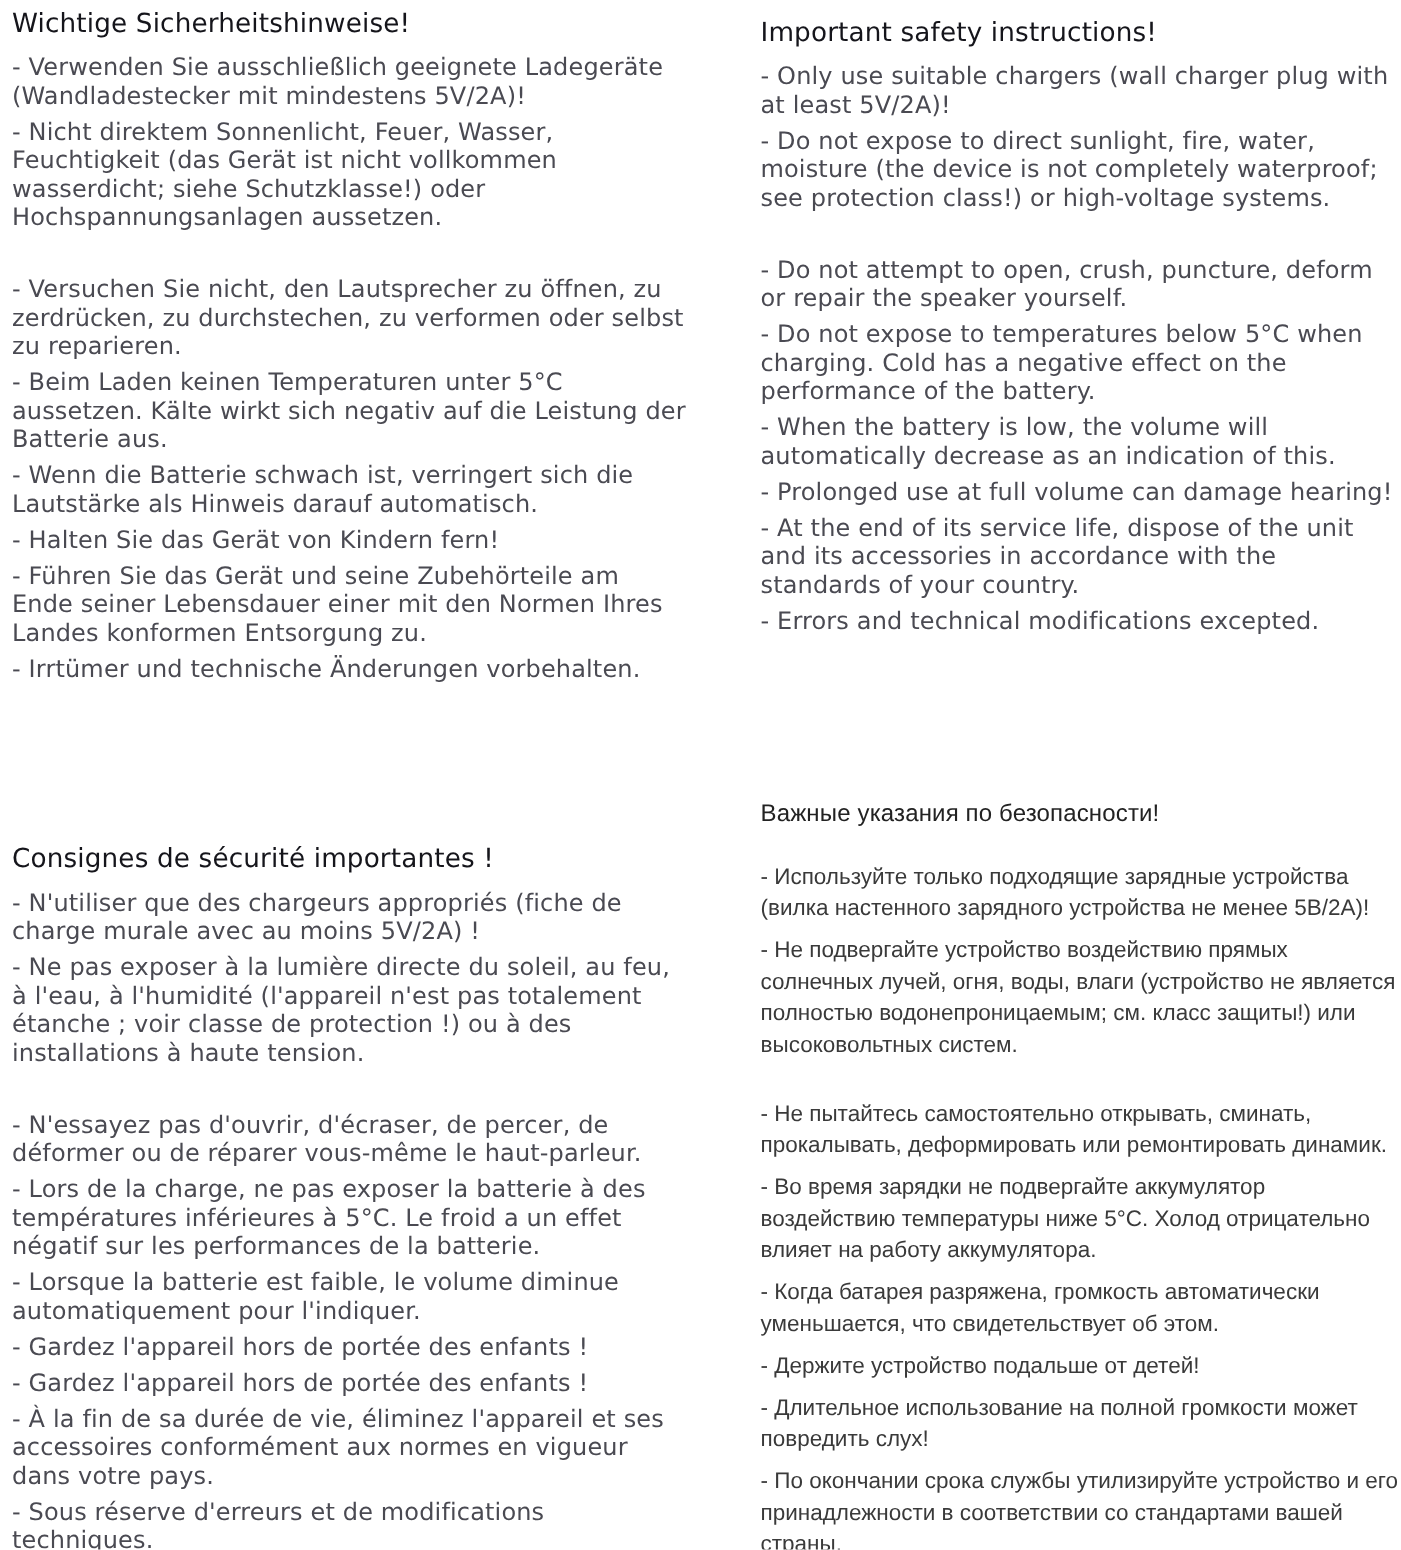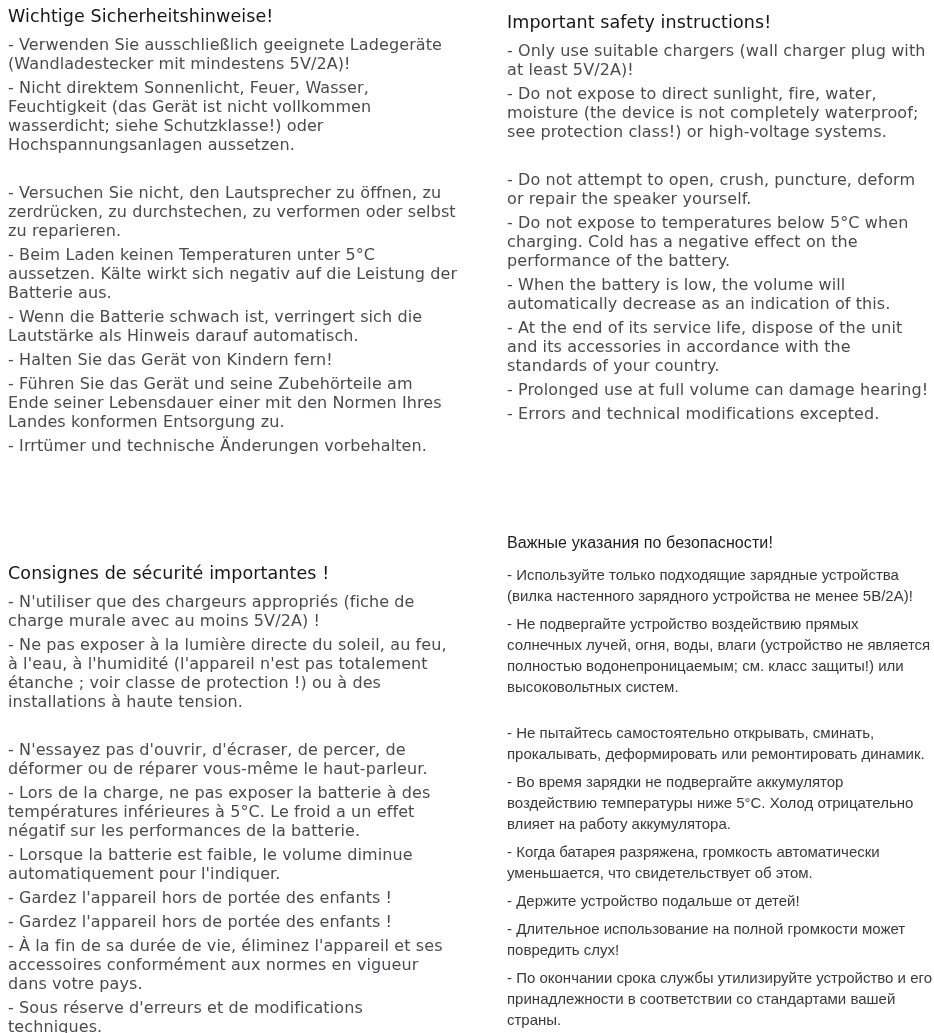--- a/index.html
+++ b/index.html
@@ -37,21 +37,21 @@
     letter-spacing: 0.1px;
   }
   .group-gap {
     height: 24px;
   }
 
   
   .block-russian { font-family: "Liberation Sans", sans-serif; }
   .block-russian h2 {
     font-size: 16px;
-    margin-bottom: 12px;
+    margin-bottom: 22px;
     color: var(--russian_title, #222222);
   }
   .block-russian p {
     font-size: 15px;
     line-height: 21px;
     margin-bottom: 7px;
     color: var(--russian_body, #3a3a3a);
     letter-spacing: 0;
   }
   .block-russian .group-gap { height: 18px; }
@@ -73,22 +73,22 @@
 </section>
 
 <section class="lang-block block-english">
   <h2>Important safety instructions!</h2>
   <p>- Only use suitable chargers (wall charger plug with at least 5V/2A)!</p>
   <p>- Do not expose to direct sunlight, fire, water, moisture (the device is not completely waterproof; see protection class!) or high-voltage systems.</p>
   <div class="group-gap"></div>
   <p>- Do not attempt to open, crush, puncture, deform or repair the speaker yourself.</p>
   <p>- Do not expose to temperatures below 5°C when charging. Cold has a negative effect on the performance of the battery.</p>
   <p>- When the battery is low, the volume will automatically decrease as an indication of this.</p>
+  <p>- Prolonged use at full volume can damage hearing!</p>
   <p>- At the end of its service life, dispose of the unit and its accessories in accordance with the standards of your country.</p>
-  <p>- Prolonged use at full volume can damage hearing!</p>
   <p>- Errors and technical modifications excepted.</p>
 </section>
 
 <section class="lang-block block-french">
   <h2>Consignes de sécurité importantes !</h2>
   <p>- N'utiliser que des chargeurs appropriés (fiche de charge murale avec au moins 5V/2A) !</p>
   <p>- Ne pas exposer à la lumière directe du soleil, au feu, à l'eau, à l'humidité (l'appareil n'est pas totalement étanche ; voir classe de protection !) ou à des installations à haute tension.</p>
   <div class="group-gap"></div>
   <p>- N'essayez pas d'ouvrir, d'écraser, de percer, de déformer ou de réparer vous-même le haut-parleur.</p>
   <p>- Lors de la charge, ne pas exposer la batterie à des températures inférieures à 5°C. Le froid a un effet négatif sur les performances de la batterie.</p>

